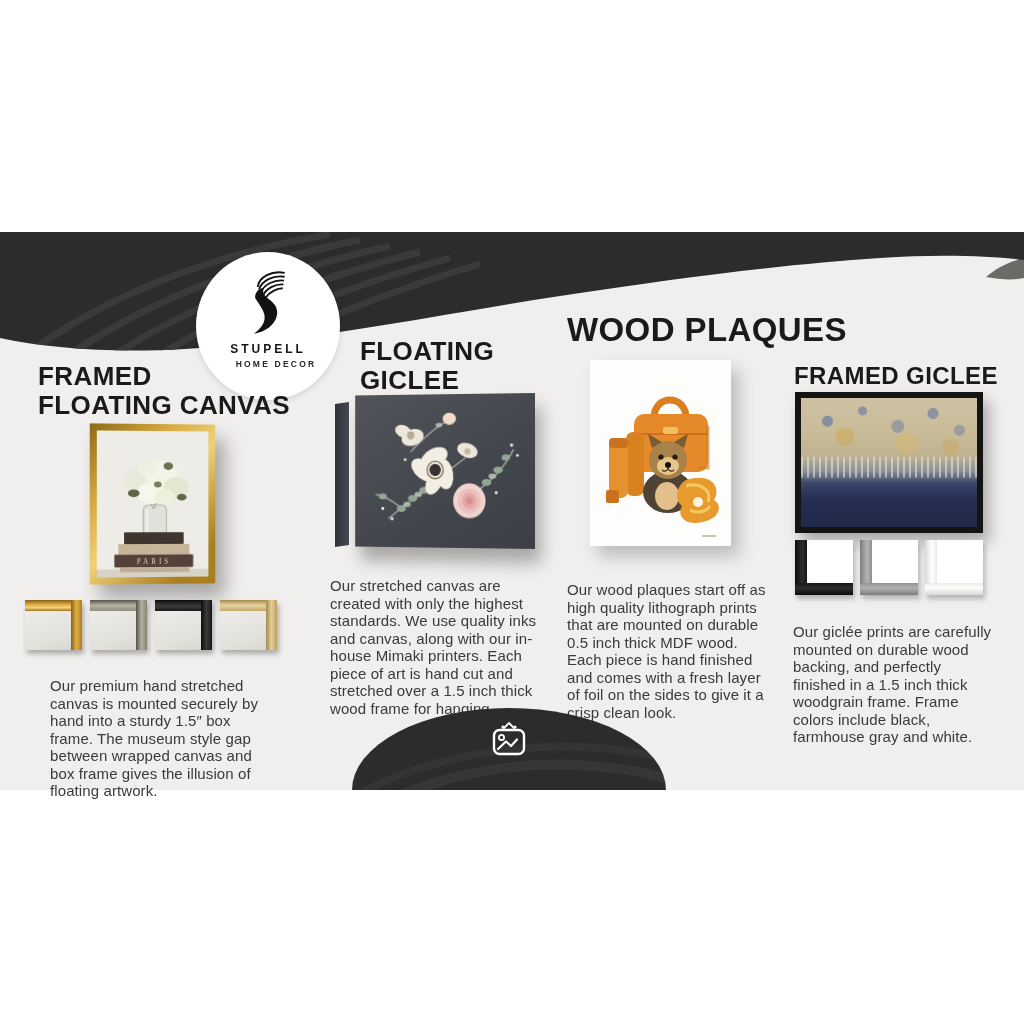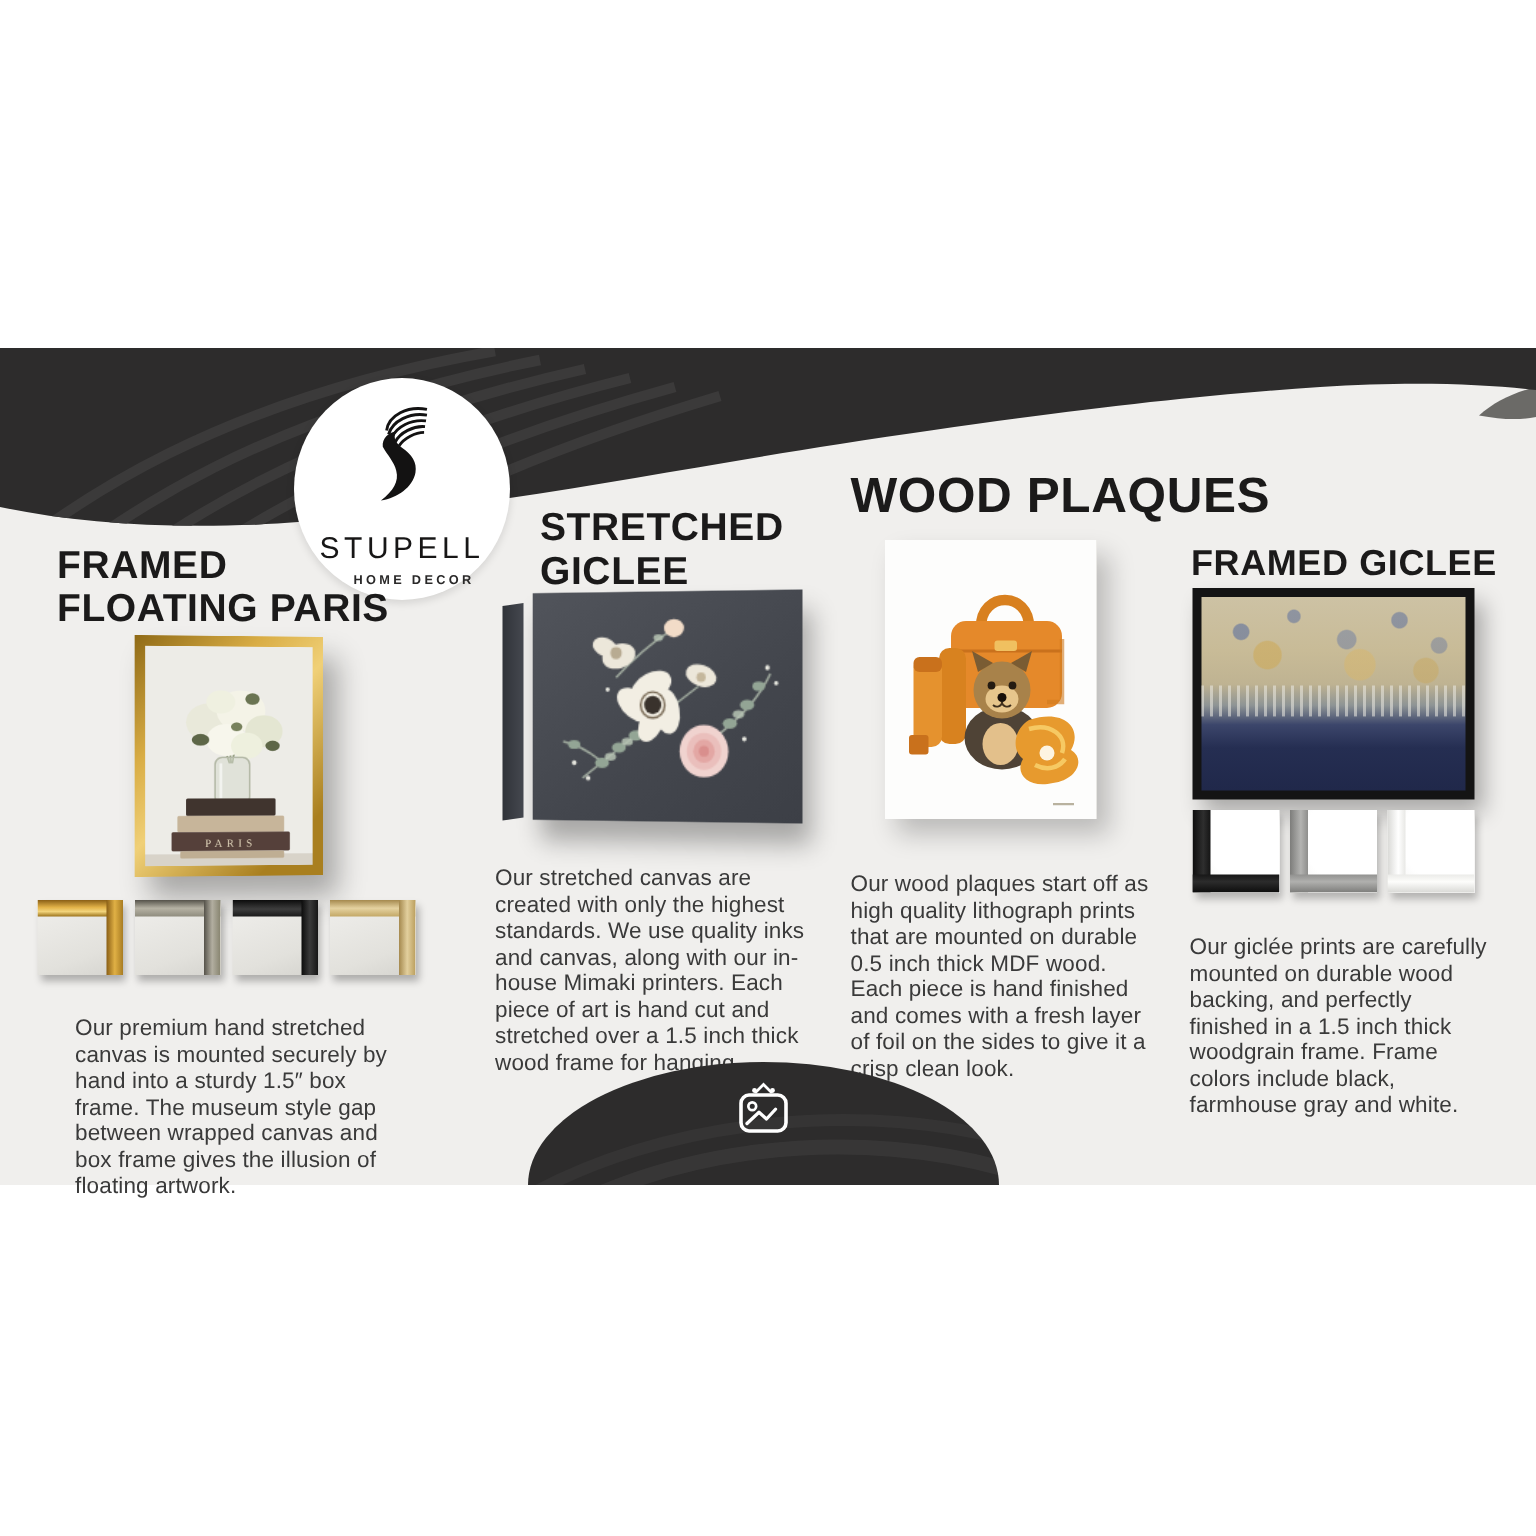--- a/index.html
+++ b/index.html
@@ -14,21 +14,21 @@
   }
   .topwave{position:absolute;left:0;top:232px;width:1024px;height:150px;}
   
   .logo-circle{
     position:absolute;left:196px;top:252px;width:144px;height:148px;
     background:#ffffff;border-radius:50%;
     display:flex;flex-direction:column;align-items:center;justify-content:flex-start;
     box-shadow:0 2px 6px rgba(0,0,0,0.12);
   }
   .logo-circle svg{margin-top:14px;}
-  .brand-name{font-size:20px;font-weight:400;letter-spacing:3px;color:#171616;margin-top:15px;}
+  .brand-name{font-size:12px;font-weight:700;letter-spacing:3px;color:#171616;margin-top:2px;}
   .brand-tagline{font-size:8.5px;font-weight:600;letter-spacing:2.2px;color:#2a2929;margin-top:3px;padding-left:16px;}
   
   .sec-title{
     position:absolute;color:#1b1a1a;font-weight:800;letter-spacing:0.4px;
     line-height:1.12;
   }
   .sec-title span{display:block;}
   .t-floating{left:38px;top:362px;font-size:26px;}
   .t-stretched{left:360px;top:337px;font-size:26px;}
   .t-wood{left:567px;top:312px;font-size:33px;}
@@ -179,24 +179,24 @@
       <path d="M47,46 C52,38 64,32 73,32"></path>
     </g>
     <path d="M50,48 C60,55 66,63 64,74 C61,89 46,100 28,103 C41,93 47,83 44,72 C42,63 35,56 30,47 C29,38 36,32 44,31 C40,38 44,43 50,48 Z" fill="#131212"></path>
   </svg>
   <div class="brand-name">STUPELL</div>
   <div class="brand-tagline">HOME DECOR</div>
 </div>
 
 <div class="sec-title t-floating">
   <span>FRAMED</span>
-  <span>FLOATING PARIS</span>
+  <span>FLOATING CANVAS</span>
 </div>
 <div class="sec-title t-stretched">
-  <span>STRETCHED</span>
+  <span>FLOATING</span>
   <span>GICLEE</span>
 </div>
 <div class="sec-title t-wood">
   <span>WOOD PLAQUES</span>
 </div>
 <div class="sec-title t-giclee">
   <span>FRAMED GICLEE</span>
 </div>
 
 <div class="float-frame">

